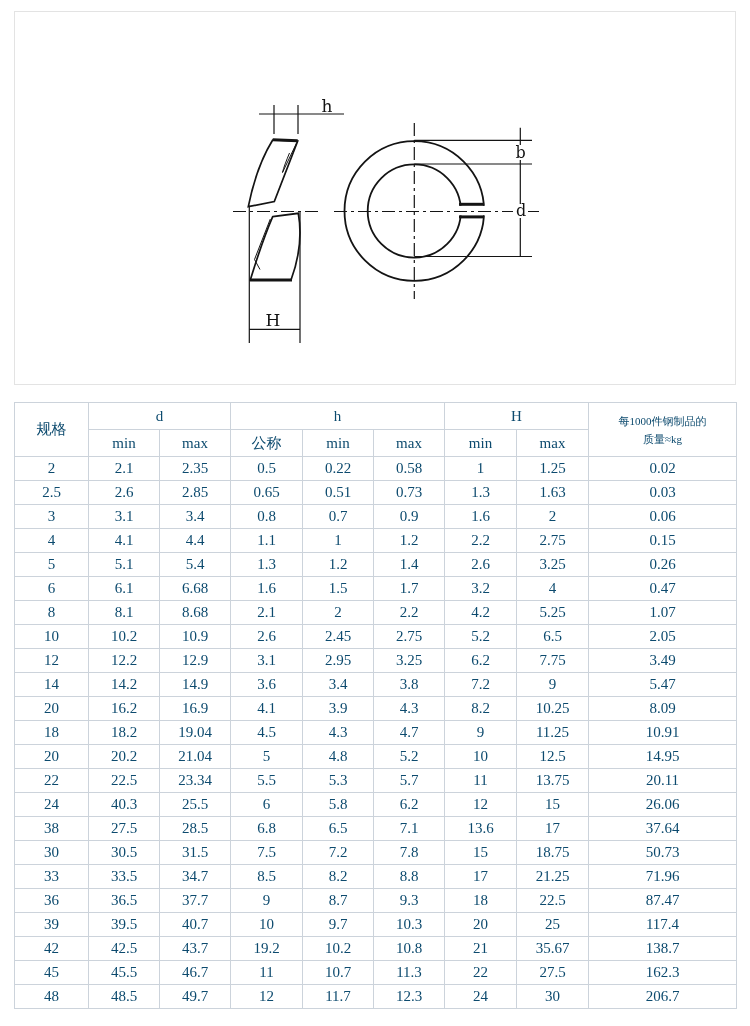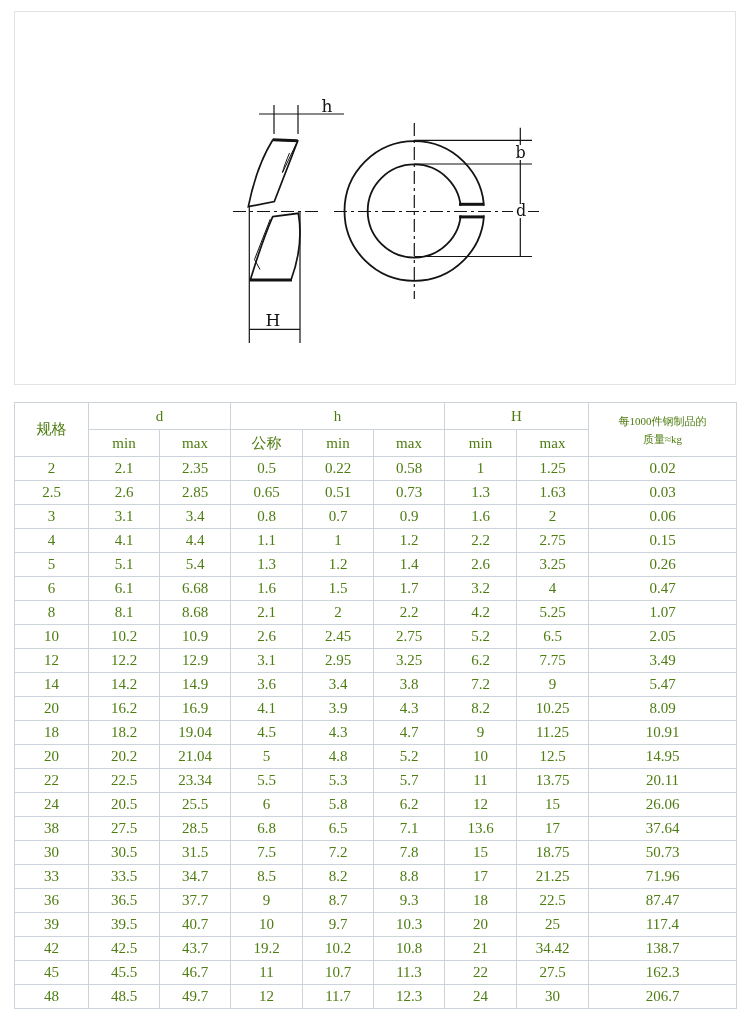--- a/index.html
+++ b/index.html
@@ -3,21 +3,21 @@
 <meta charset="utf-8">
 <style>
   html,body{margin:0;padding:0;background:#ffffff;}
   .page{position:relative;width:750px;height:1026px;background:#ffffff;overflow:hidden;
         font-family:"Liberation Serif","DejaVu Serif",serif;color:#000;}
   .drawing-box{position:absolute;left:14px;top:11px;width:722px;height:374px;
                border:1px solid #e3e3e3;box-sizing:border-box;background:#ffffff;}
   .drawing-box svg{display:block;width:720px;height:372px;}
   .spec-table{position:absolute;left:14px;top:402px;width:722px;
               border-collapse:collapse;table-layout:fixed;
-              font-family:"Liberation Serif","DejaVu Serif",serif;font-size:15px;color:#4d7c0f;}
+              font-family:"Liberation Serif","DejaVu Serif",serif;font-size:15px;color:#0c4a6e;}
   .spec-table th,.spec-table td{border:1px solid #ccd3db;text-align:center;vertical-align:middle;
               font-weight:normal;padding:0;overflow:hidden;white-space:nowrap;}
   .spec-table thead tr{height:27px;}
   .spec-table tbody tr{height:24px;}
   .mass-header{line-height:18px;font-size:11px;}
   .dim-text{font-family:"DejaVu Serif","Liberation Serif",serif;}
 </style>
 </head>
 <body>
 
@@ -252,21 +252,21 @@
           <td>23.34</td>
           <td>5.5</td>
           <td>5.3</td>
           <td>5.7</td>
           <td>11</td>
           <td>13.75</td>
           <td>20.11</td>
         </tr>
         <tr>
           <td>24</td>
-          <td>20.5</td>
+          <td>40.3</td>
           <td>25.5</td>
           <td>6</td>
           <td>5.8</td>
           <td>6.2</td>
           <td>12</td>
           <td>15</td>
           <td>26.06</td>
         </tr>
         <tr>
           <td>38</td>
@@ -324,21 +324,21 @@
           <td>117.4</td>
         </tr>
         <tr>
           <td>42</td>
           <td>42.5</td>
           <td>43.7</td>
           <td>19.2</td>
           <td>10.2</td>
           <td>10.8</td>
           <td>21</td>
-          <td>34.42</td>
+          <td>35.67</td>
           <td>138.7</td>
         </tr>
         <tr>
           <td>45</td>
           <td>45.5</td>
           <td>46.7</td>
           <td>11</td>
           <td>10.7</td>
           <td>11.3</td>
           <td>22</td>

